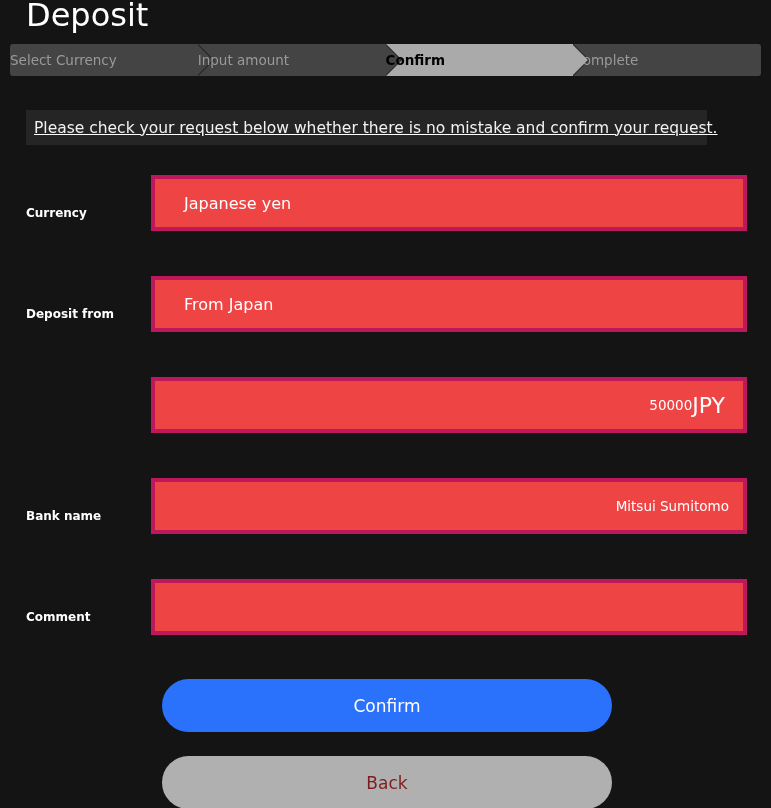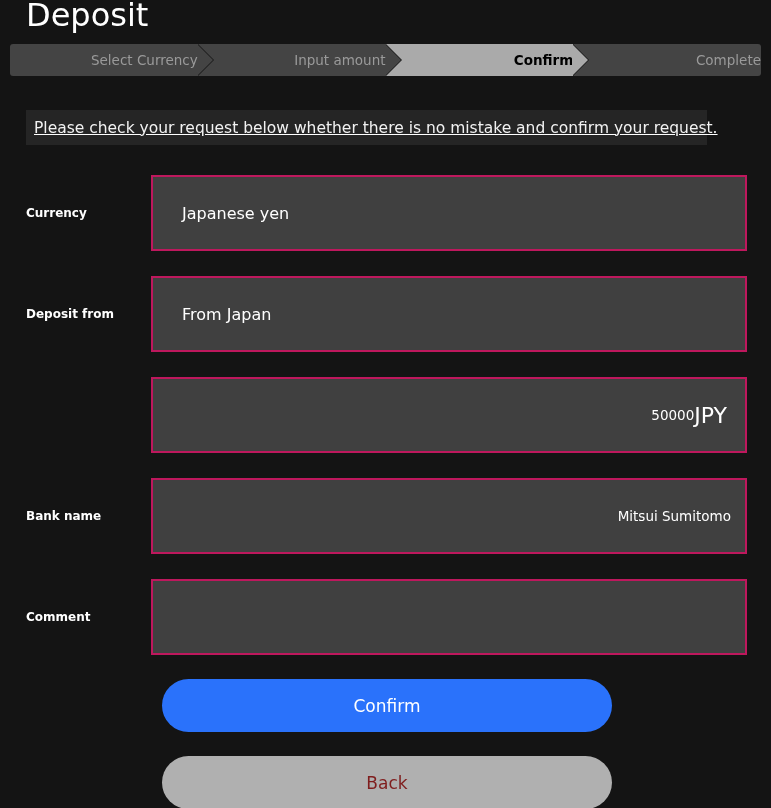--- a/index.html
+++ b/index.html
@@ -40,21 +40,21 @@
   }
   .step {
     position: relative;
     height: 32px;
     flex: 1 1 0;
     background: #444444;
     color: #9a9a9a;
     font-size: 13.5px;
     display: flex;
     align-items: center;
-    justify-content: flex-end;
+    justify-content: flex-start;
     box-sizing: border-box;
   }
   .step-label {
     position: relative;
     z-index: 3;
     white-space: nowrap;
   }
   
   .step .arrow {
     position: absolute;
@@ -129,23 +129,23 @@
     font-size: 12px;
     font-weight: bold;
     color: #ffffff;
     white-space: nowrap;
   }
   .field {
     position: absolute;
     left: 151px;
     top: 0;
     width: 596px;
-    height: 76px;
-    border: 2px solid #be185d;
-    background: #404040;
+    height: 56px;
+    border: 4px solid #be185d;
+    background: #ef4444;
     box-sizing: border-box;
     display: flex;
     align-items: center;
     padding: 0 14px 0 29px;
   }
   .field-value {
     font-size: 16px;
     color: #ffffff;
     white-space: nowrap;
     flex: 1 1 auto;

